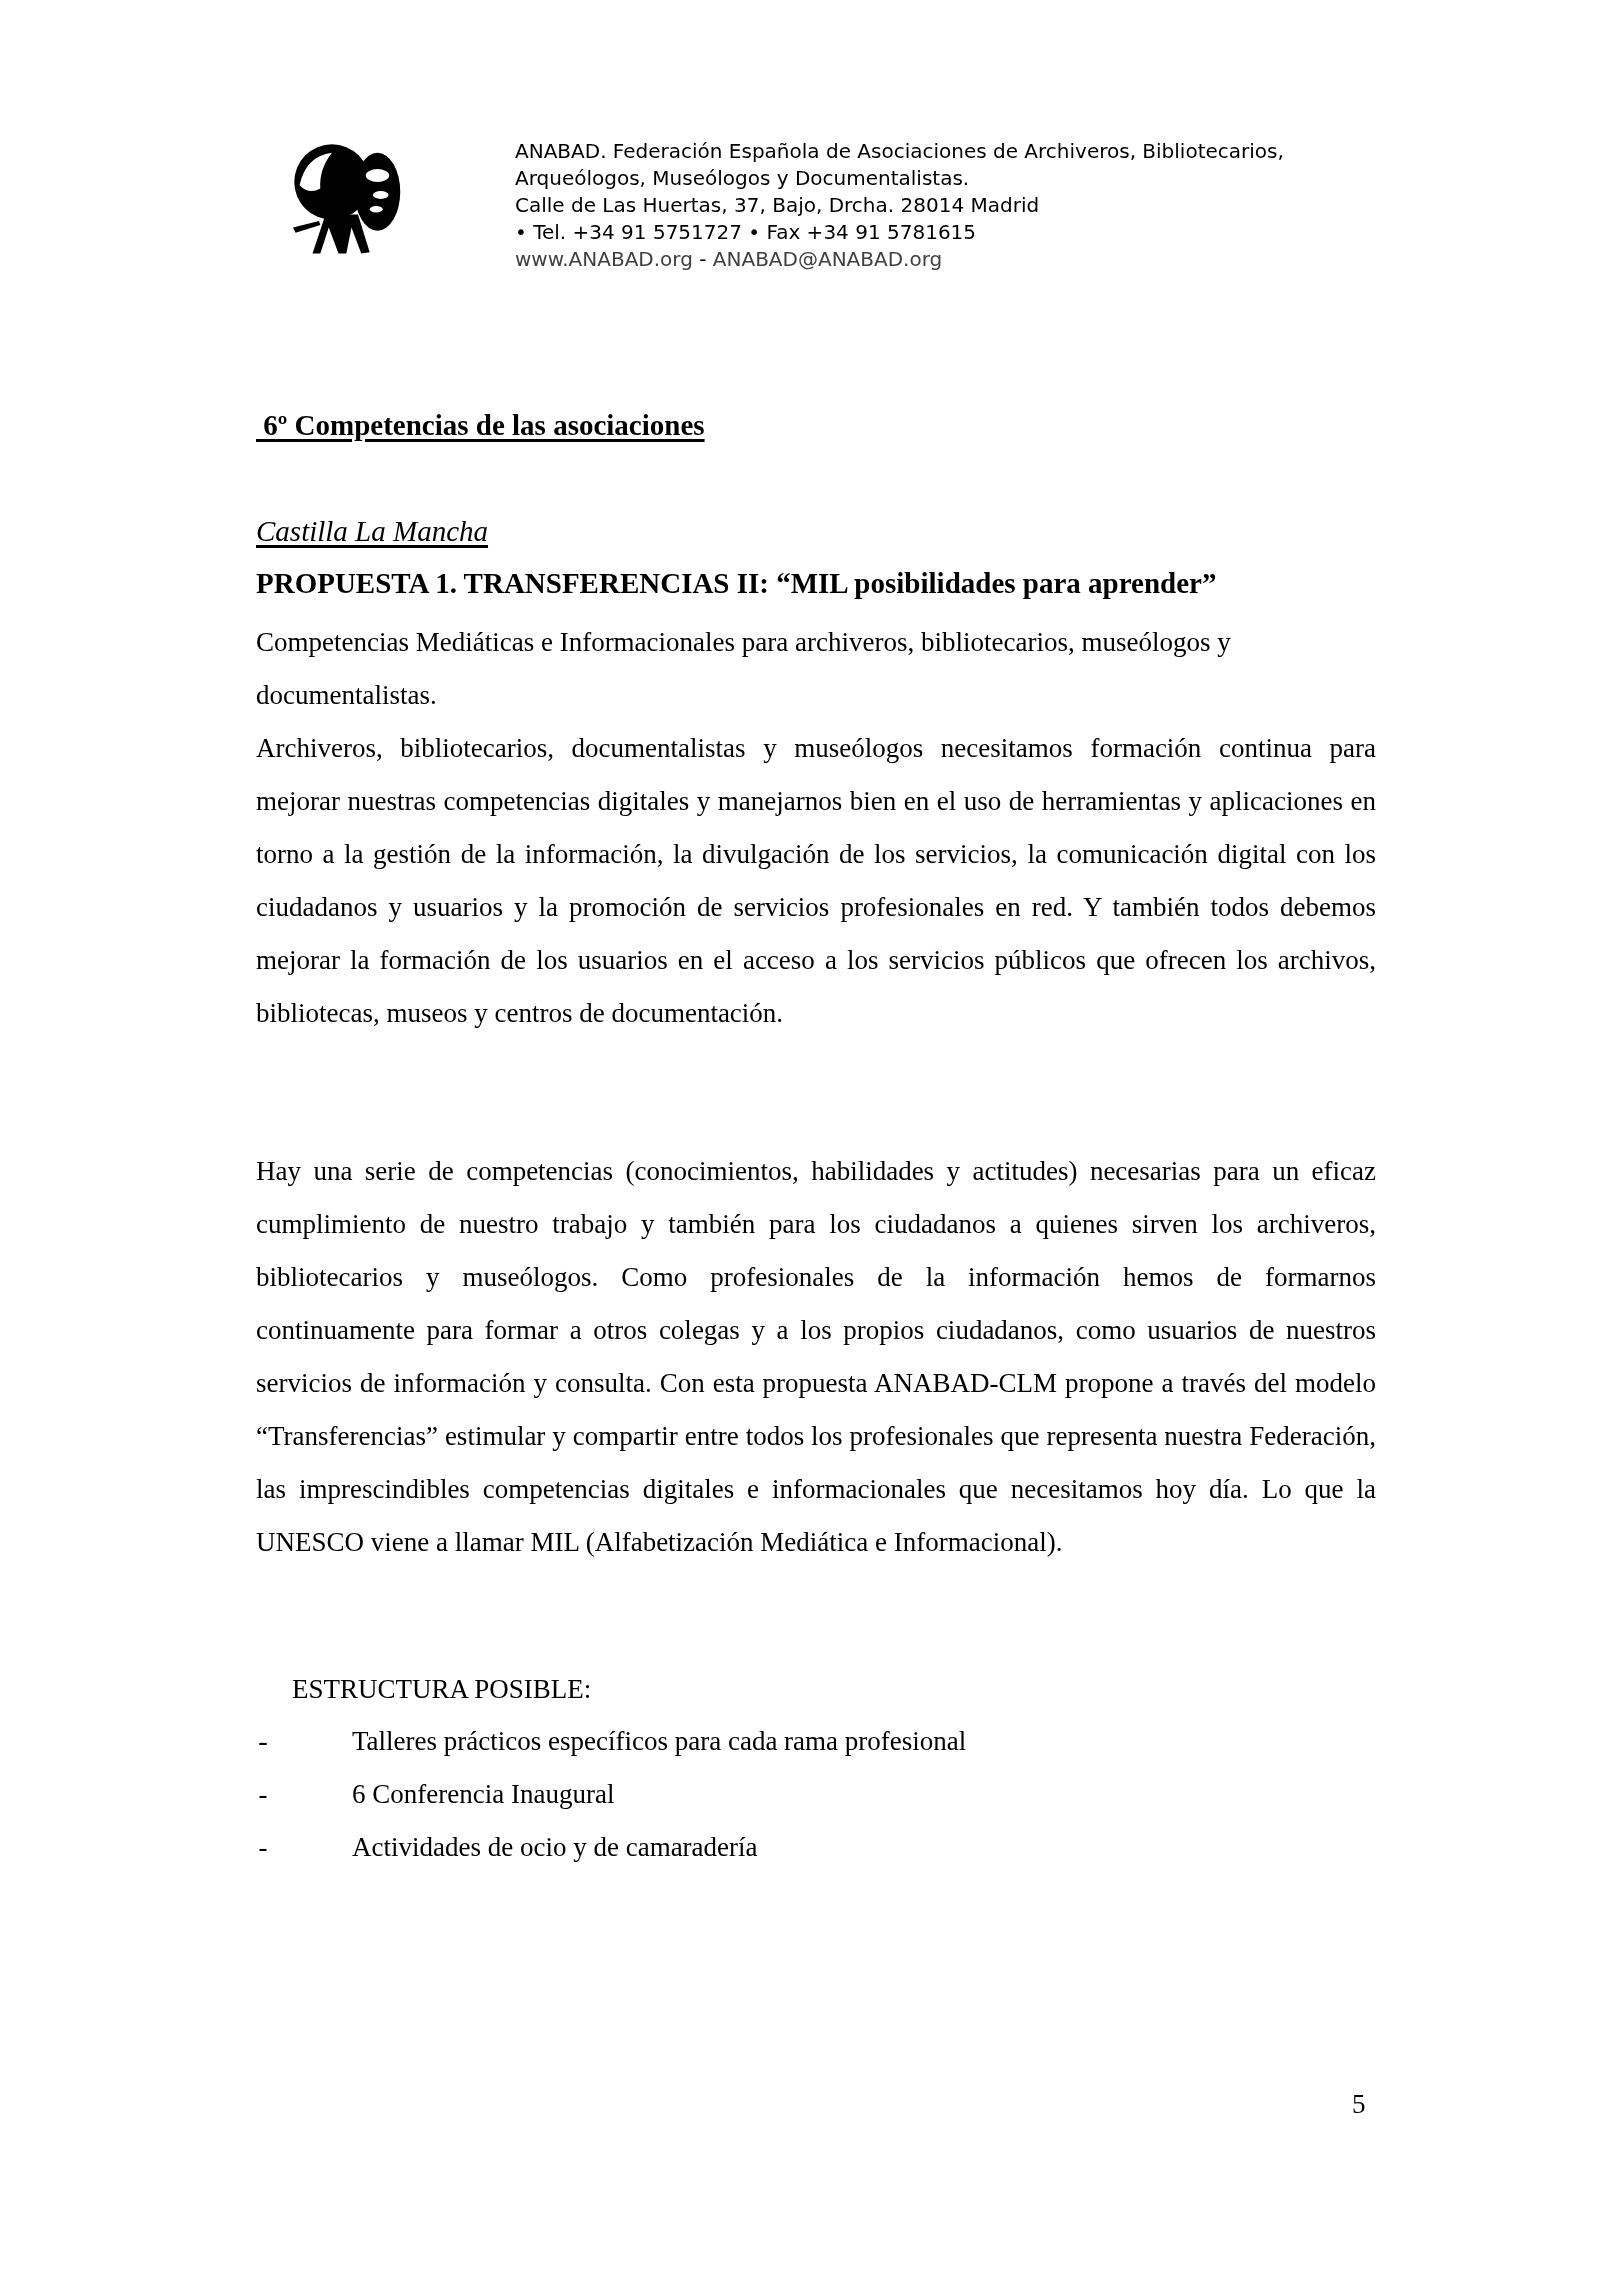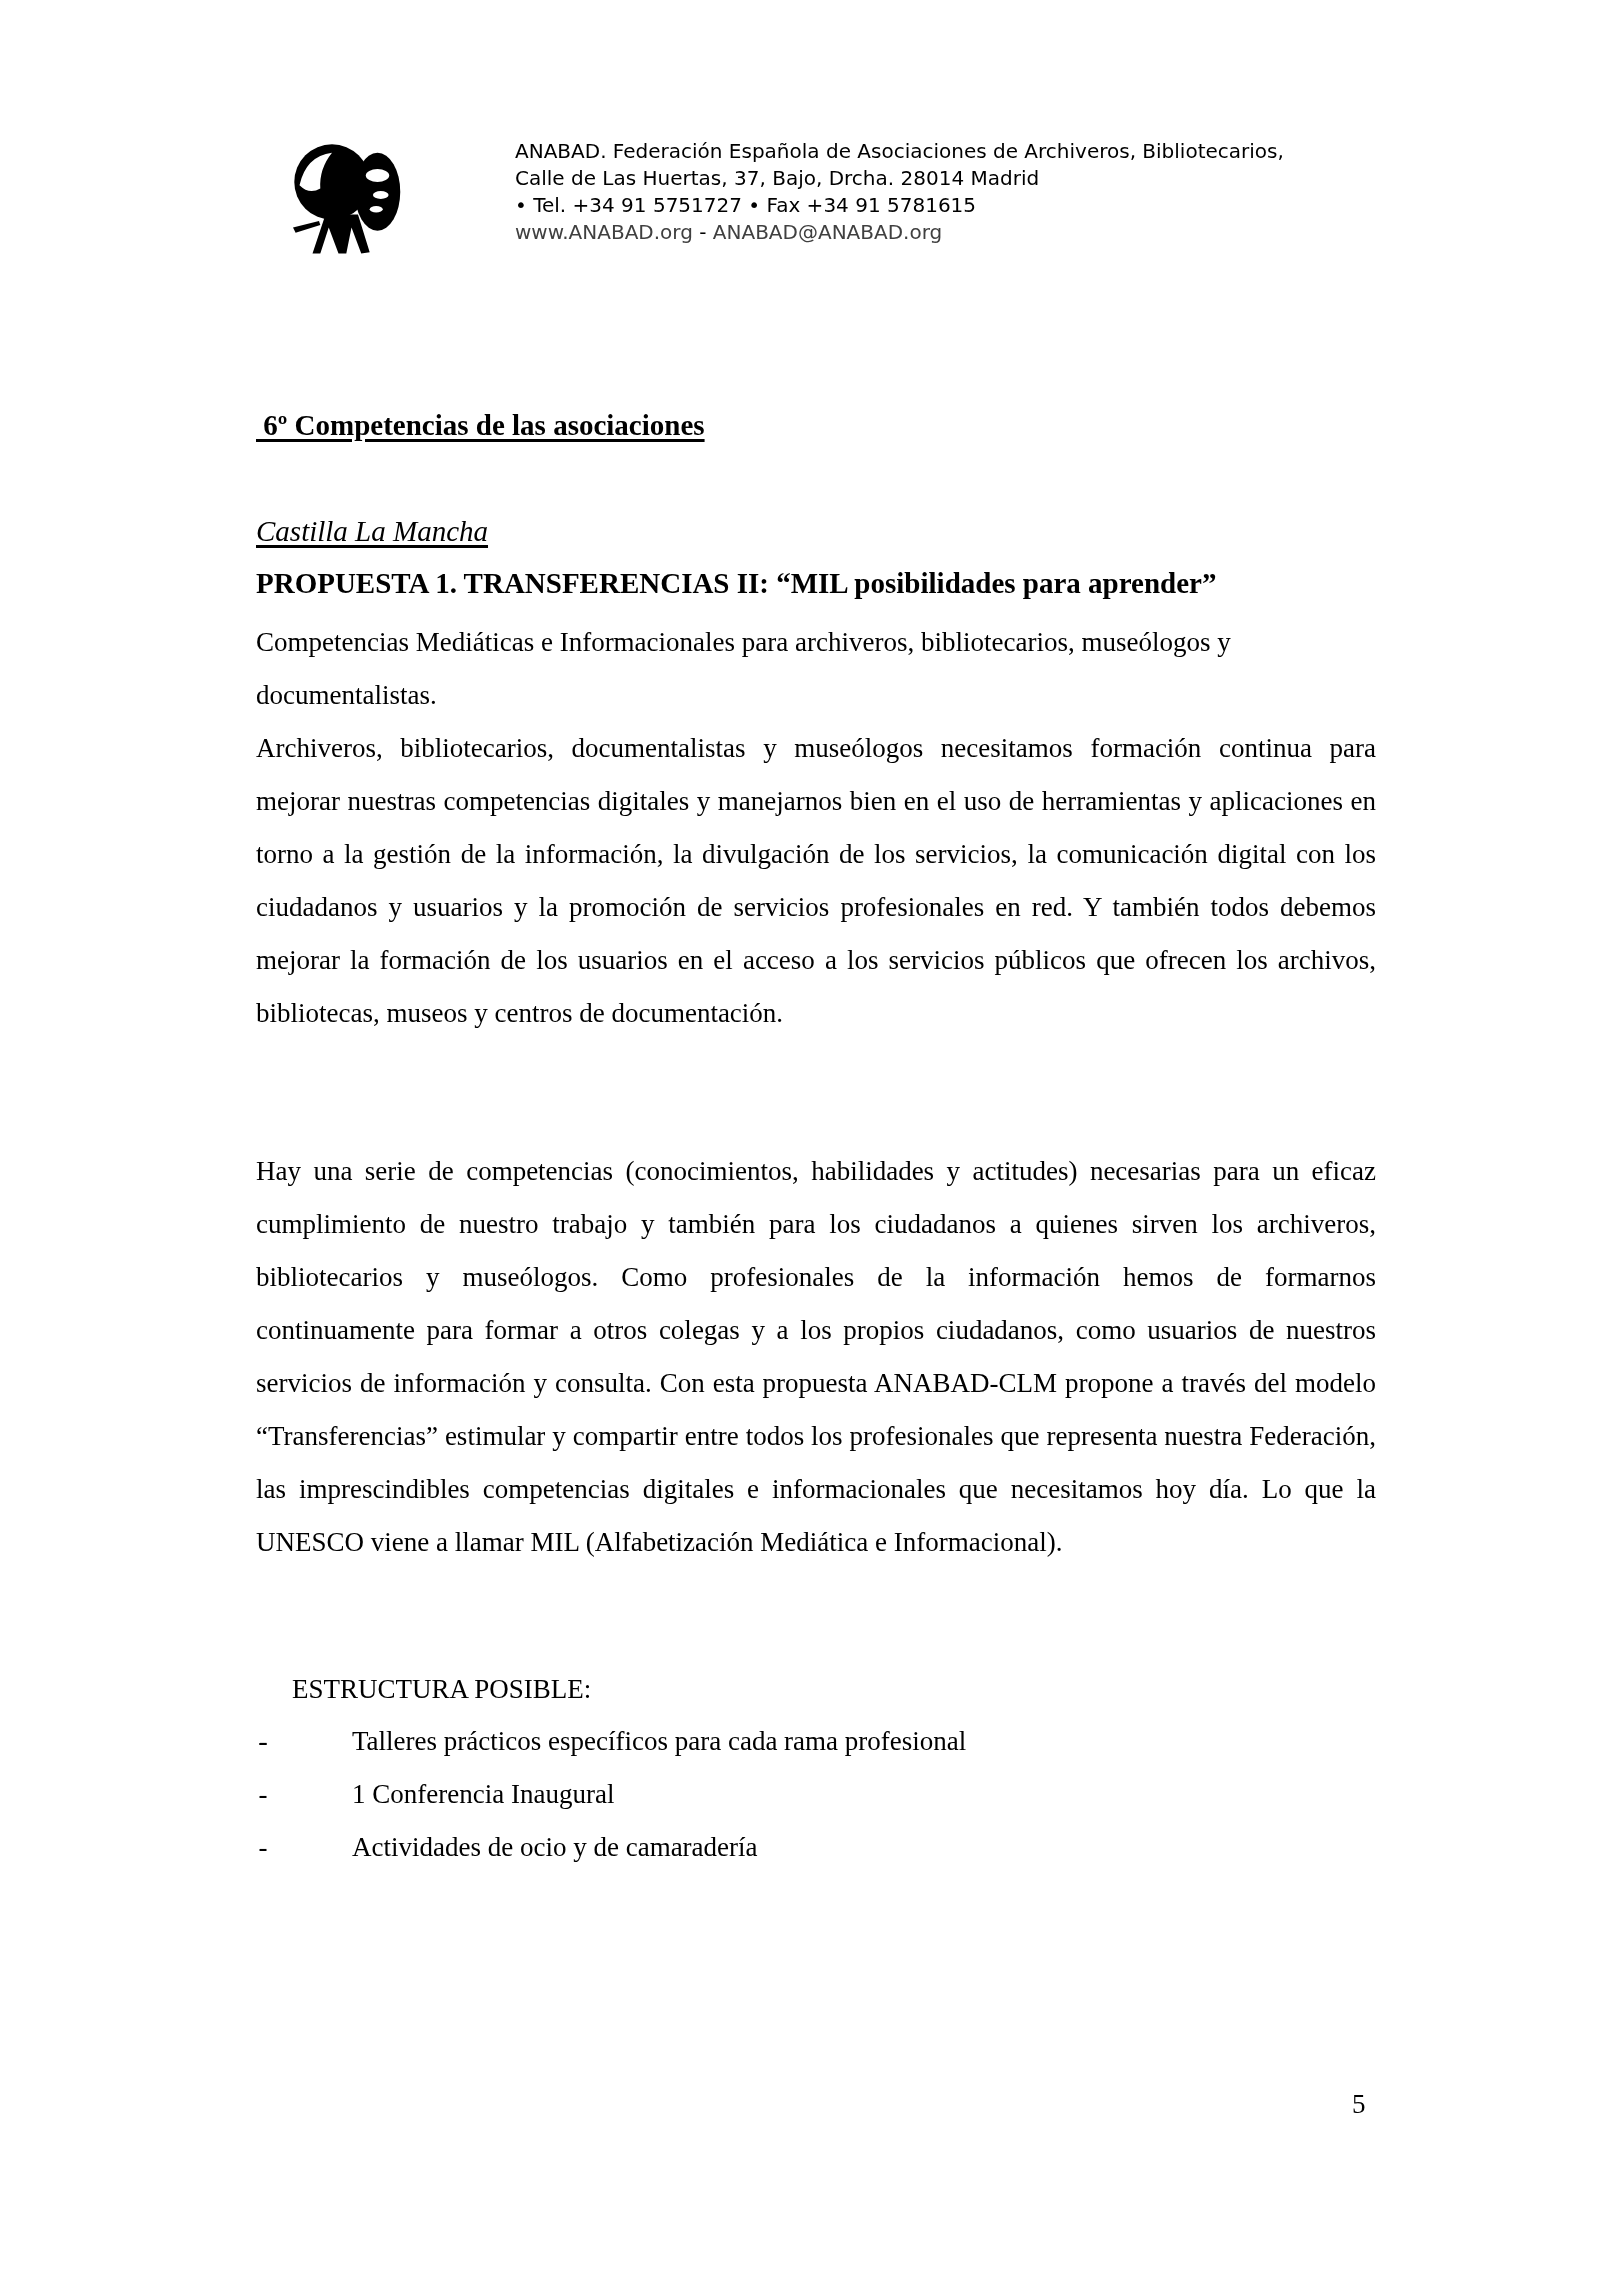--- a/index.html
+++ b/index.html
@@ -131,38 +131,39 @@
     <path d="M30 85 Q40 40 80 35 Q60 60 62 90 Q45 100 30 85 Z" fill="#fff"></path>
     <ellipse cx="150" cy="95" rx="35" ry="60" fill="#000"></ellipse>
     <ellipse cx="150" cy="70" rx="18" ry="10" fill="#fff"></ellipse>
     <ellipse cx="155" cy="100" rx="12" ry="6" fill="#fff"></ellipse>
     <ellipse cx="148" cy="122" rx="10" ry="5" fill="#fff"></ellipse>
     <path d="M70 130 L50 190 L62 190 L75 150 L90 190 L102 190 L110 150 L125 190 L138 188 L120 130 Z" fill="#000"></path>
     <path d="M20 150 L60 140 L62 146 L24 158 Z" fill="#000"></path>
   </svg>
   <div class="header-text">
     <div class="line">ANABAD. Federación Española de Asociaciones de Archiveros, Bibliotecarios,</div>
+    <div class="line">Arqueólogos, Museólogos y Documentalistas.</div>
     <div class="line">Calle de Las Huertas, 37, Bajo, Drcha. 28014 Madrid</div>
     <div class="line">• Tel. +34 91 5751727 • Fax +34 91 5781615</div>
     <div class="line">
       <a>www.ANABAD.org</a><span style="white-space:pre"> - </span><a>ANABAD@ANABAD.org</a>
     </div>
   </div>
 </div>
 
 <div class="content">
   <div class="section-title"> 6º Competencias de las asociaciones</div>
   <div class="region-title">Castilla La Mancha</div>
   <div class="proposal-title">PROPUESTA 1. TRANSFERENCIAS II: “MIL posibilidades para aprender”</div>
   <div class="para p-subtitle">Competencias Mediáticas e Informacionales para archiveros, bibliotecarios, museólogos y documentalistas.</div>
   <div class="para p-1">Archiveros, bibliotecarios, documentalistas y museólogos necesitamos formación continua para mejorar nuestras competencias digitales y manejarnos bien en el uso de herramientas y aplicaciones en torno a la gestión de la información, la divulgación de los servicios, la comunicación digital con los ciudadanos y usuarios y la promoción de servicios profesionales en red. Y también todos debemos mejorar la formación de los usuarios en el acceso a los servicios públicos que ofrecen los archivos, bibliotecas, museos y centros de documentación.</div>
   <div class="para p-2">Hay una serie de competencias (conocimientos, habilidades y actitudes) necesarias para un eficaz cumplimiento de nuestro trabajo y también para los ciudadanos a quienes sirven los archiveros, bibliotecarios y museólogos.  Como profesionales de la información hemos de formarnos continuamente para formar a otros colegas y a los propios ciudadanos, como usuarios de nuestros servicios de información y consulta. Con esta propuesta ANABAD-CLM propone a través del modelo “Transferencias” estimular y compartir entre todos los profesionales que representa nuestra Federación, las imprescindibles competencias digitales e informacionales que necesitamos hoy día. Lo que la UNESCO viene a llamar MIL (Alfabetización Mediática e Informacional).</div>
   <div class="structure-label">ESTRUCTURA POSIBLE:</div>
   <ul class="list">
     <li><span class="dash">-</span></li>
     <li><span class="dash">-</span><span>Talleres prácticos específicos para cada rama profesional</span></li>
-    <li><span class="dash">-</span><span>1 Conferencia Inaugural</span></li>
+    <li><span class="dash">-</span><span>6 Conferencia Inaugural</span></li>
     <li><span class="dash">-</span><span>Actividades de ocio y de camaradería</span></li>
   </ul>
 </div>
 
 <div class="page-number">5</div>
 
 
 </body></html>

